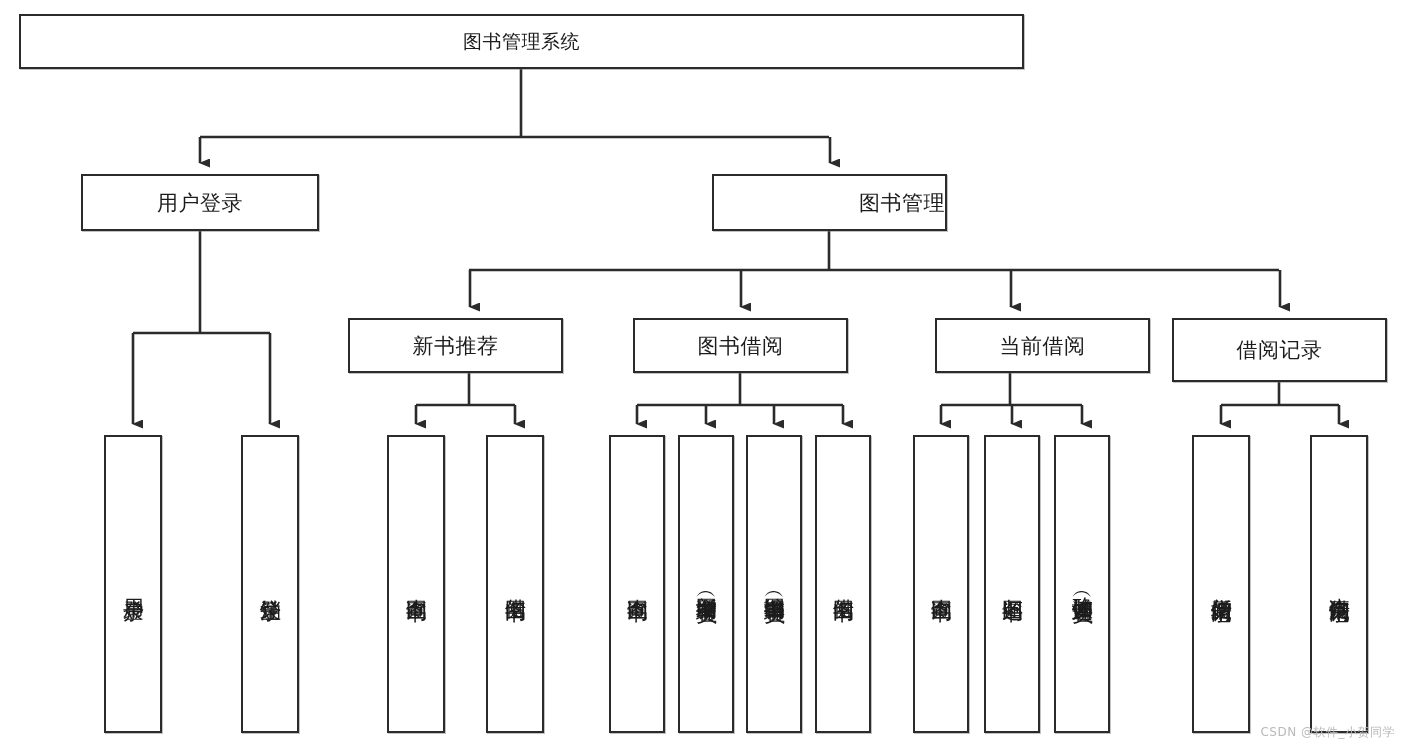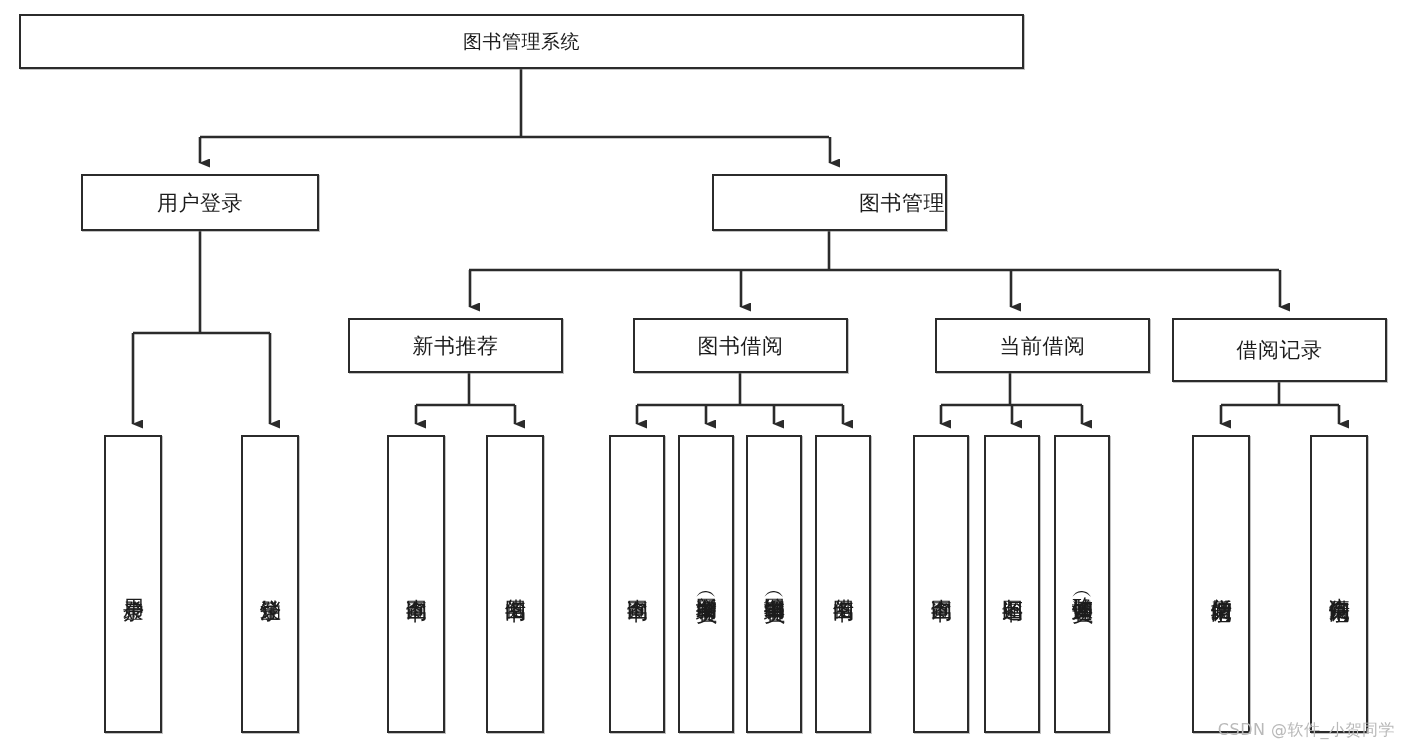--- a/index.html
+++ b/index.html
@@ -52,21 +52,21 @@
     line-height: 1.18;
     letter-spacing: 1px;
     text-align: center;
     white-space: nowrap;
     padding: 4px 0;
   }
   .watermark {
     position: absolute;
     right: 10px;
     bottom: 6px;
-    font-size: 16px;
+    font-size: 12px;
     color: #b9b9b9;
     white-space: nowrap;
     letter-spacing: 0.5px;
   }
 </style>
 </head>
 <body>
 
 <div id="diagram-root">
 

